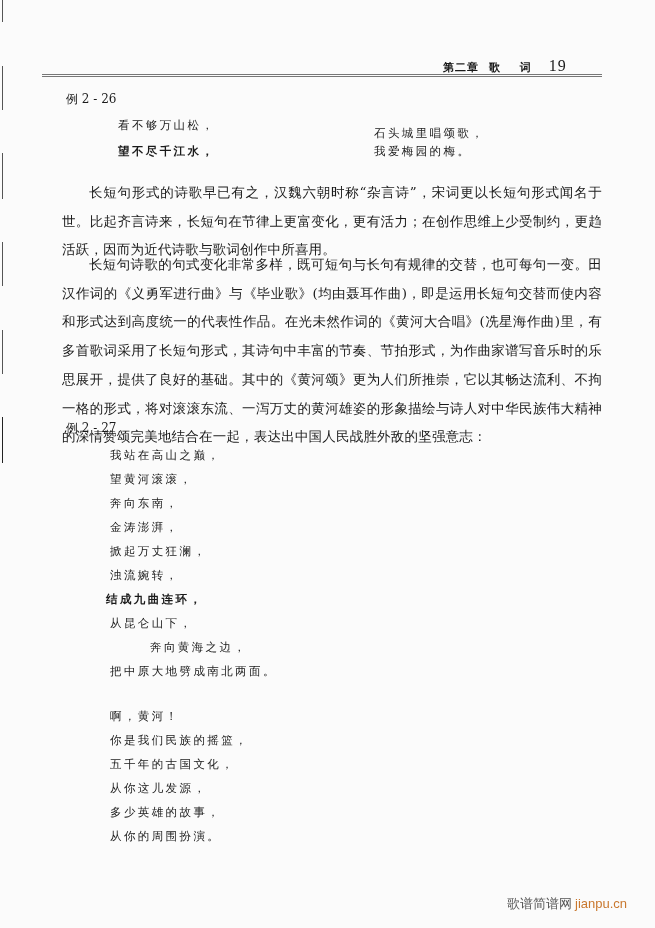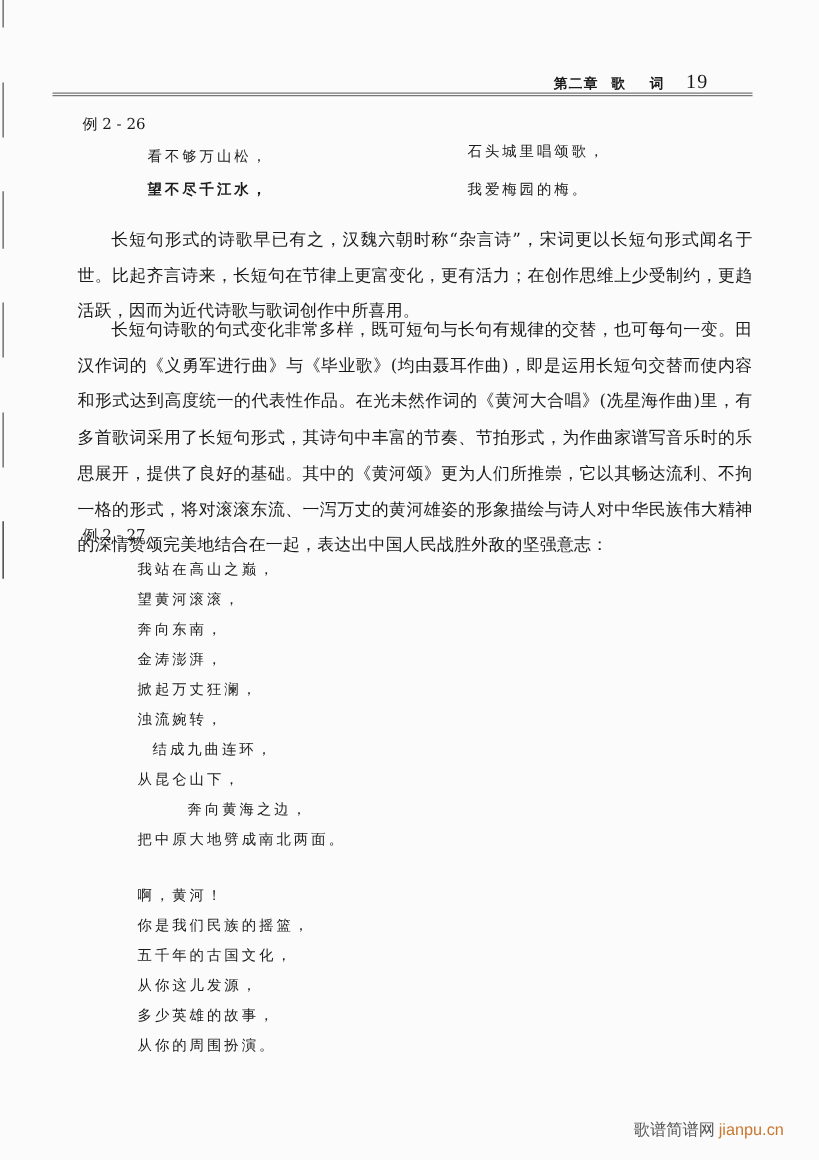--- a/index.html
+++ b/index.html
@@ -45,35 +45,35 @@
 <div class="edge-mark" style="top:417px;height:46px;background:#222;"></div>
 
 <div class="running-head">
   <span class="chap">第二章</span><span class="title">歌 词</span><span class="page">19</span>
 </div>
 <div class="rule"></div>
 
 <div class="ex-label" style="top:91px;">例 2 - 26</div>
 <div class="verse" style="left:118px;top:118px;">看不够万山松，</div>
 <div class="verse" style="left:118px;top:144px;font-weight:bold;">望不尽千江水，</div>
-<div class="verse" style="left:374px;top:114px;">石头城里唱颂歌，</div>
+<div class="verse" style="left:374px;top:126px;">石头城里唱颂歌，</div>
 <div class="verse" style="left:374px;top:144px;">我爱梅园的梅。</div>
 
 <p class="para" style="top:178px;">长短句形式的诗歌早已有之，汉魏六朝时称“杂言诗”，宋词更以长短句形式闻名于世。比起齐言诗来，长短句在节律上更富变化，更有活力；在创作思维上少受制约，更趋活跃，因而为近代诗歌与歌词创作中所喜用。</p>
 <p class="para" style="top:250px;">长短句诗歌的句式变化非常多样，既可短句与长句有规律的交替，也可每句一变。田汉作词的《义勇军进行曲》与《毕业歌》(均由聂耳作曲)，即是运用长短句交替而使内容和形式达到高度统一的代表性作品。在光未然作词的《黄河大合唱》(冼星海作曲)里，有多首歌词采用了长短句形式，其诗句中丰富的节奏、节拍形式，为作曲家谱写音乐时的乐思展开，提供了良好的基础。其中的《黄河颂》更为人们所推崇，它以其畅达流利、不拘一格的形式，将对滚滚东流、一泻万丈的黄河雄姿的形象描绘与诗人对中华民族伟大精神的深情赞颂完美地结合在一起，表达出中国人民战胜外敌的坚强意志：</p>
 
 <div class="ex-label" style="top:420px;">例 2 - 27</div>
 
 <div class="verse" style="left:110px;top:448px;">我站在高山之巅，</div>
 <div class="verse" style="left:110px;top:472px;">望黄河滚滚，</div>
 <div class="verse" style="left:110px;top:496px;">奔向东南，</div>
 <div class="verse" style="left:110px;top:520px;">金涛澎湃，</div>
 <div class="verse" style="left:110px;top:544px;">掀起万丈狂澜，</div>
 <div class="verse" style="left:110px;top:568px;">浊流婉转，</div>
-<div class="verse" style="left:122px;top:592px;">结成九曲连环，</div>
+<div class="verse" style="left:106px;top:592px;font-weight:bold;">结成九曲连环，</div>
 <div class="verse" style="left:110px;top:616px;">从昆仑山下，</div>
 <div class="verse" style="left:110px;top:640px;margin-left:40px;">奔向黄海之边，</div>
 <div class="verse" style="left:110px;top:664px;">把中原大地劈成南北两面。</div>
 
 <div class="verse" style="left:110px;top:709px;">啊，黄河！</div>
 <div class="verse" style="left:110px;top:733px;">你是我们民族的摇篮，</div>
 <div class="verse" style="left:110px;top:757px;">五千年的古国文化，</div>
 <div class="verse" style="left:110px;top:781px;text-align:right;">从你这儿发源，</div>
 <div class="verse" style="left:110px;top:805px;">多少英雄的故事，</div>
 <div class="verse" style="left:110px;top:829px;">从你的周围扮演。</div>

